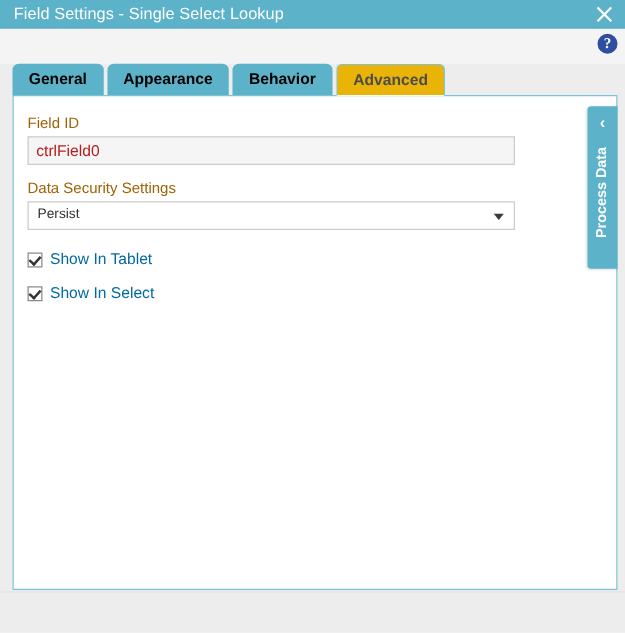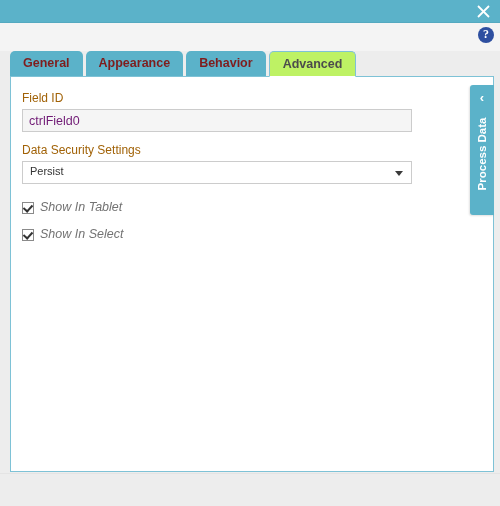--- a/index.html
+++ b/index.html
@@ -97,30 +97,30 @@
     width: 480px;
   }
   .tab {
     position: relative;
     float: left;
     height: 26px;
     line-height: 25px;
     padding: 0 13px;
     margin-right: 3px;
     background: #5bb2c9;
-    color: #7f1d1d;
+    color: #000000;
     font-size: 12.5px;
     font-weight: bold;
     border-radius: 5px 5px 0 0;
     box-sizing: border-box;
     cursor: pointer;
     white-space: nowrap;
   }
   .tab.active {
-    background: #bef264;
+    background: #eab308;
     color: #4c4c4c;
     border: 1px solid #7ec2d6;
     border-bottom: 1px solid #ffffff;
     line-height: 24px;
     z-index: 5;
   }
 
   
   .panel {
     position: absolute;
@@ -148,21 +148,21 @@
     white-space: nowrap;
   }
 
   .text-input {
     position: absolute;
     background: #f5f5f5;
     border: 1px solid #cccccc;
     box-sizing: border-box;
     font-family: "Liberation Sans", sans-serif;
     font-size: 12.5px;
-    color: #701a75;
+    color: #b91c1c;
     padding: 0 6px;
     outline: none;
   }
 
   .select-wrap {
     position: absolute;
     background: #ffffff;
     border: 1px solid #cccccc;
     box-sizing: border-box;
     cursor: pointer;
@@ -211,22 +211,21 @@
     height: 7px;
     border: solid #333333;
     border-width: 0 2px 2px 0;
     transform: rotate(42deg);
   }
   .checkrow-label {
     position: absolute;
     left: 18px;
     top: -1px;
     font-size: 12.5px;
-    color: #737373;
-    font-style: italic;
+    color: #0369a1;
   }
 
   
   .sidetab {
     position: absolute;
     left: 470px;
     top: 85px;
     width: 24px;
     height: 130px;
     background: #5bb2c9;
@@ -269,20 +268,21 @@
     border-top: 1px solid #e4e4e4;
     box-sizing: border-box;
   }
 </style>
 </head>
 <body>
 
 <div class="dialog">
 
   <div class="titlebar">
+    <div class="titlebar-text">Field Settings - Single Select Lookup</div>
     <div class="close-btn">
       <svg width="13" height="13" viewBox="0 0 13 13" aria-hidden="true">
         <line x1="1" y1="1" x2="12" y2="12" stroke="#ffffff" stroke-width="1.8"></line>
         <line x1="12" y1="1" x2="1" y2="12" stroke="#ffffff" stroke-width="1.8"></line>
       </svg>
     </div>
   </div>
 
   <div class="subheader">
     <div class="help-btn">

